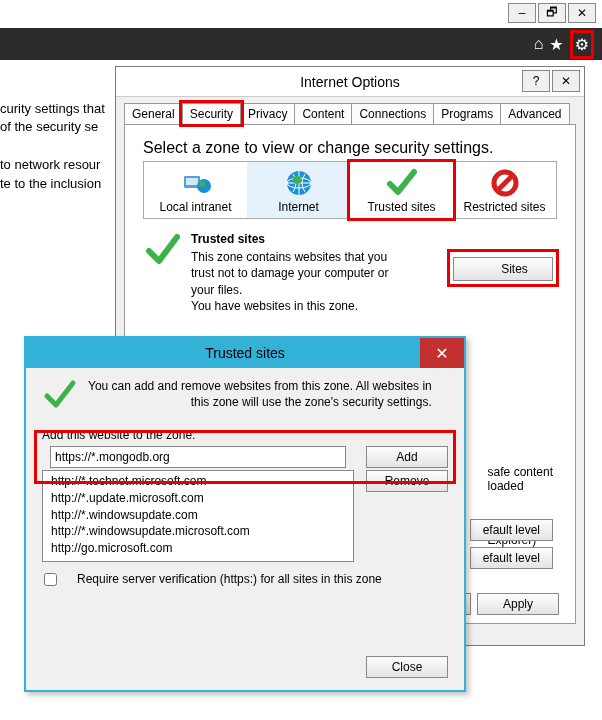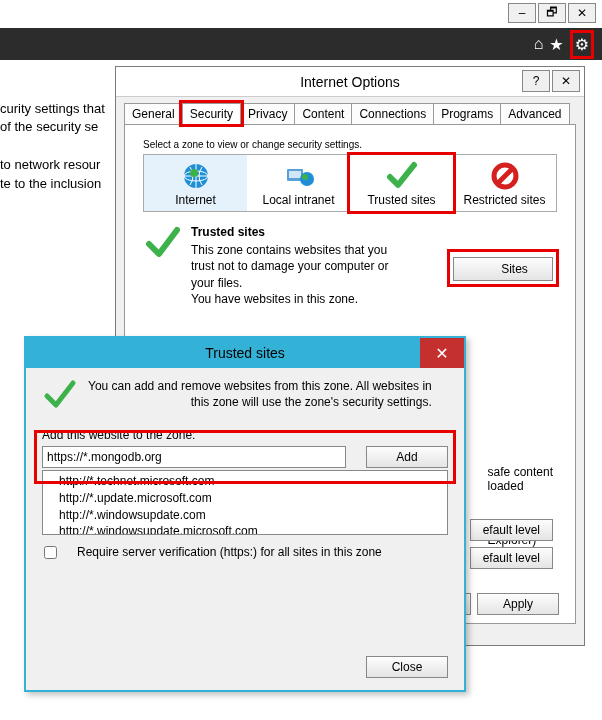--- a/index.html
+++ b/index.html
@@ -64,21 +64,21 @@
   background: #fcfcfc; font-size: 12px; margin-right: -1px;
   position: relative;
   text-align: center;
 }
 .tab.active { background: #fff; z-index: 2; }
 .sec-hl { outline: 3px solid #e60000; }
 .tab-body {
   margin: 0 8px 8px 8px; border: 1px solid #999; background: #fff;
   padding: 10px; height: 500px; position: relative;
 }
-.zone-instr { font-size: 10px; margin: 4px 4px 4px 8px; }
+.zone-instr { font-size: 16px; margin: 4px 4px 4px 8px; }
 .zone-row {
   display: flex; border: 1px solid #aaa; margin: 0 8px;
   background: #fff;
 }
 .zone {
   flex: 1; text-align: center; padding: 6px 2px 4px 2px;
   font-size: 12px;
 }
 .zone.selected { background: #e5f1fb; }
 .zone .zicon { width: 40px; height: 30px; margin: 0 auto 2px auto; }
@@ -126,36 +126,36 @@
 }
 .tdlg-title .closet {
   position: absolute; right: 0; top: 0; width: 44px; height: 30px;
   background: #c43030; color: #fff; display: flex;
   align-items: center; justify-content: center; font-size: 16px;
 }
 .tbody { padding: 10px 16px; position: relative; height: calc(100% - 30px); }
 .intro { display: flex; gap: 10px; font-size: 12px; line-height: 1.35; text-align: right; }
 .intro .chk { flex: 0 0 36px; }
 .addlabel { font-size: 12px; margin-top: 14px; }
-.addrow { display: flex; gap: 20px; margin-top: 4px; align-items: center; }
+.addrow { display: flex; gap: 20px; margin-top: 4px; align-items: center; margin-left: 8px; }
 .addrow input[type=text] {
   flex: 1; height: 22px; border: 1px solid #888; padding: 0 4px;
   font-size: 12px; background: #fff;
 }
 .addrow .addbtn { width: 72px; height: 22px; }
 .add-hl {
   position: absolute; left: 8px; top: 62px;
   width: 422px; height: 54px; border: 3px solid #e60000;
   pointer-events: none;
 }
 .listlabel { font-size: 12px; margin-top: 14px; }
 .listrow { display: flex; gap: 12px; margin-top: 2px; }
 .listbox {
-  flex: 1; height: 65px; border: 1px solid #888; background: #fff;
-  overflow-y: scroll; padding: 2px 16px; font-size: 12px;
+  flex: 1; height: 92px; border: 1px solid #888; background: #fff;
+  overflow-y: scroll; padding: 2px 8px; font-size: 12px;
 }
 .listbox div { line-height: 1.4; }
 .reqrow { margin-top: 10px; font-size: 12px; display: flex; align-items: center; gap: 20px; }
 .reqrow input { margin-left: 2px; }
 .closerow { position: absolute; bottom: 12px; right: 16px; }
 svg { display: block; }
 </style>
 </head>
 <body>
 
@@ -194,43 +194,43 @@
     <div class="tab active sec-hl">Security</div>
     <div class="tab">Privacy</div>
     <div class="tab">Content</div>
     <div class="tab">Connections</div>
     <div class="tab">Programs</div>
     <div class="tab">Advanced</div>
   </div>
   <div class="tab-body">
     <div class="zone-instr">Select a zone to view or change security settings.</div>
     <div class="zone-row">
+      <div class="zone">
+        <div class="zicon">
+          <svg viewBox="0 0 40 30">
+              <rect x="8" y="8" width="16" height="12" rx="1" fill="#5aa0d6"></rect>
+              <rect x="10" y="10" width="12" height="7" fill="#cfe7f7"></rect>
+              <circle cx="28" cy="18" r="7" fill="#1e8fd6"></circle>
+              <circle cx="26" cy="16" r="3" fill="#3db24b"></circle>
+            </svg>
+        </div>
+        <div>Local intranet</div>
+      </div>
       <div class="zone selected">
         <div class="zicon">
           <svg viewBox="0 0 40 30">
               <circle cx="20" cy="15" r="12" fill="#1e8fd6"></circle>
               <ellipse cx="20" cy="15" rx="12" ry="5" fill="none" stroke="#fff"></ellipse>
               <path d="M20 3 v24 M8 15 h24" stroke="#fff"></path>
               <path d="M14 6 q6 9 0 18 M26 6 q-6 9 0 18" fill="none" stroke="#fff"></path>
               <circle cx="18" cy="12" r="4" fill="#3db24b"></circle>
             </svg>
         </div>
         <div>Internet</div>
       </div>
-      <div class="zone">
-        <div class="zicon">
-          <svg viewBox="0 0 40 30">
-              <rect x="8" y="8" width="16" height="12" rx="1" fill="#5aa0d6"></rect>
-              <rect x="10" y="10" width="12" height="7" fill="#cfe7f7"></rect>
-              <circle cx="28" cy="18" r="7" fill="#1e8fd6"></circle>
-              <circle cx="26" cy="16" r="3" fill="#3db24b"></circle>
-            </svg>
-        </div>
-        <div>Local intranet</div>
-      </div>
       <div class="zone trust-hl">
         <div class="zicon">
           <svg viewBox="0 0 40 30">
               <path d="M8 16 l8 8 l16 -20" fill="none" stroke="#3db24b" stroke-width="6" stroke-linecap="round" stroke-linejoin="round"></path>
             </svg>
         </div>
         <div>Trusted sites</div>
       </div>
       <div class="zone">
         <div class="zicon">
@@ -307,20 +307,21 @@
     <div class="add-hl"></div>
 
     <div class="listrow">
       <div class="listbox">
         <div>http://*.technet.microsoft.com</div>
         <div>http://*.update.microsoft.com</div>
         <div>http://*.windowsupdate.com</div>
         <div>http://*.windowsupdate.microsoft.com</div>
         <div>http://go.microsoft.com</div>
       </div>
+      <button class="gbtn" style="width:72px;height:22px">Remove</button>
     </div>
 
     <div class="reqrow">
       <input type="checkbox" style="">
       <span>Require server verification (https:) for all sites in this zone</span>
     </div>
 
     <div class="closerow">
       <button class="gbtn" style="width:72px">Close</button>
     </div>

